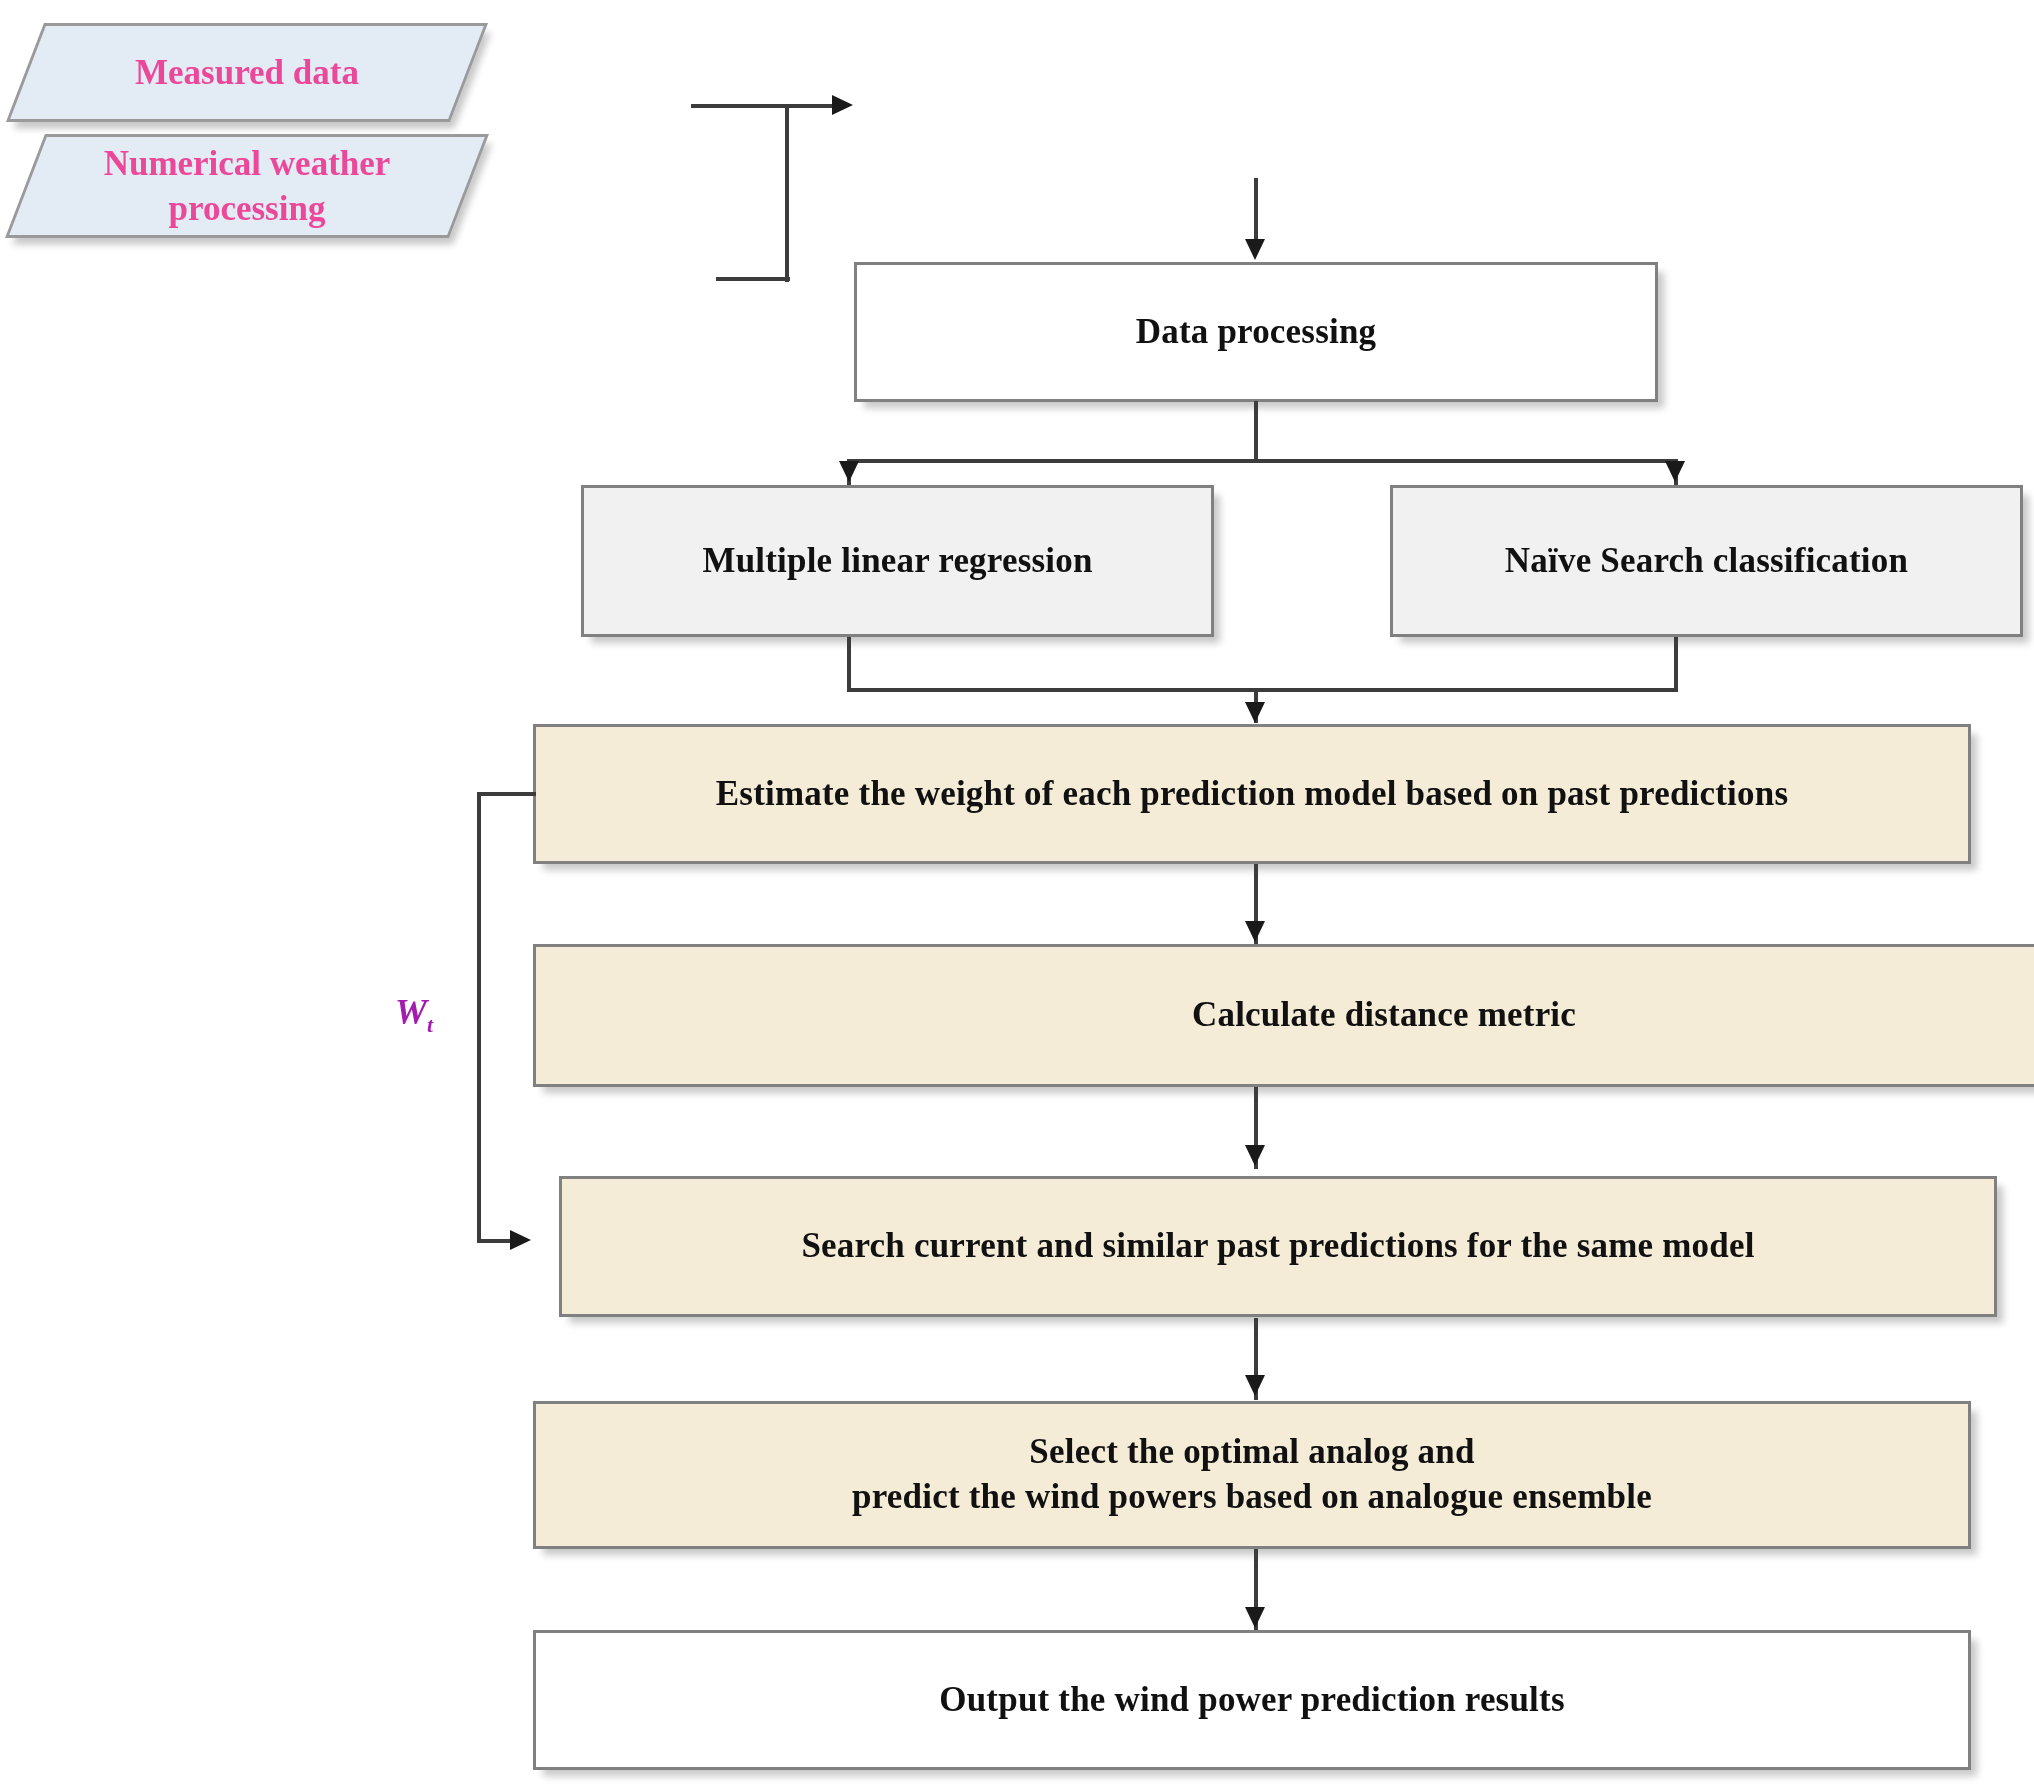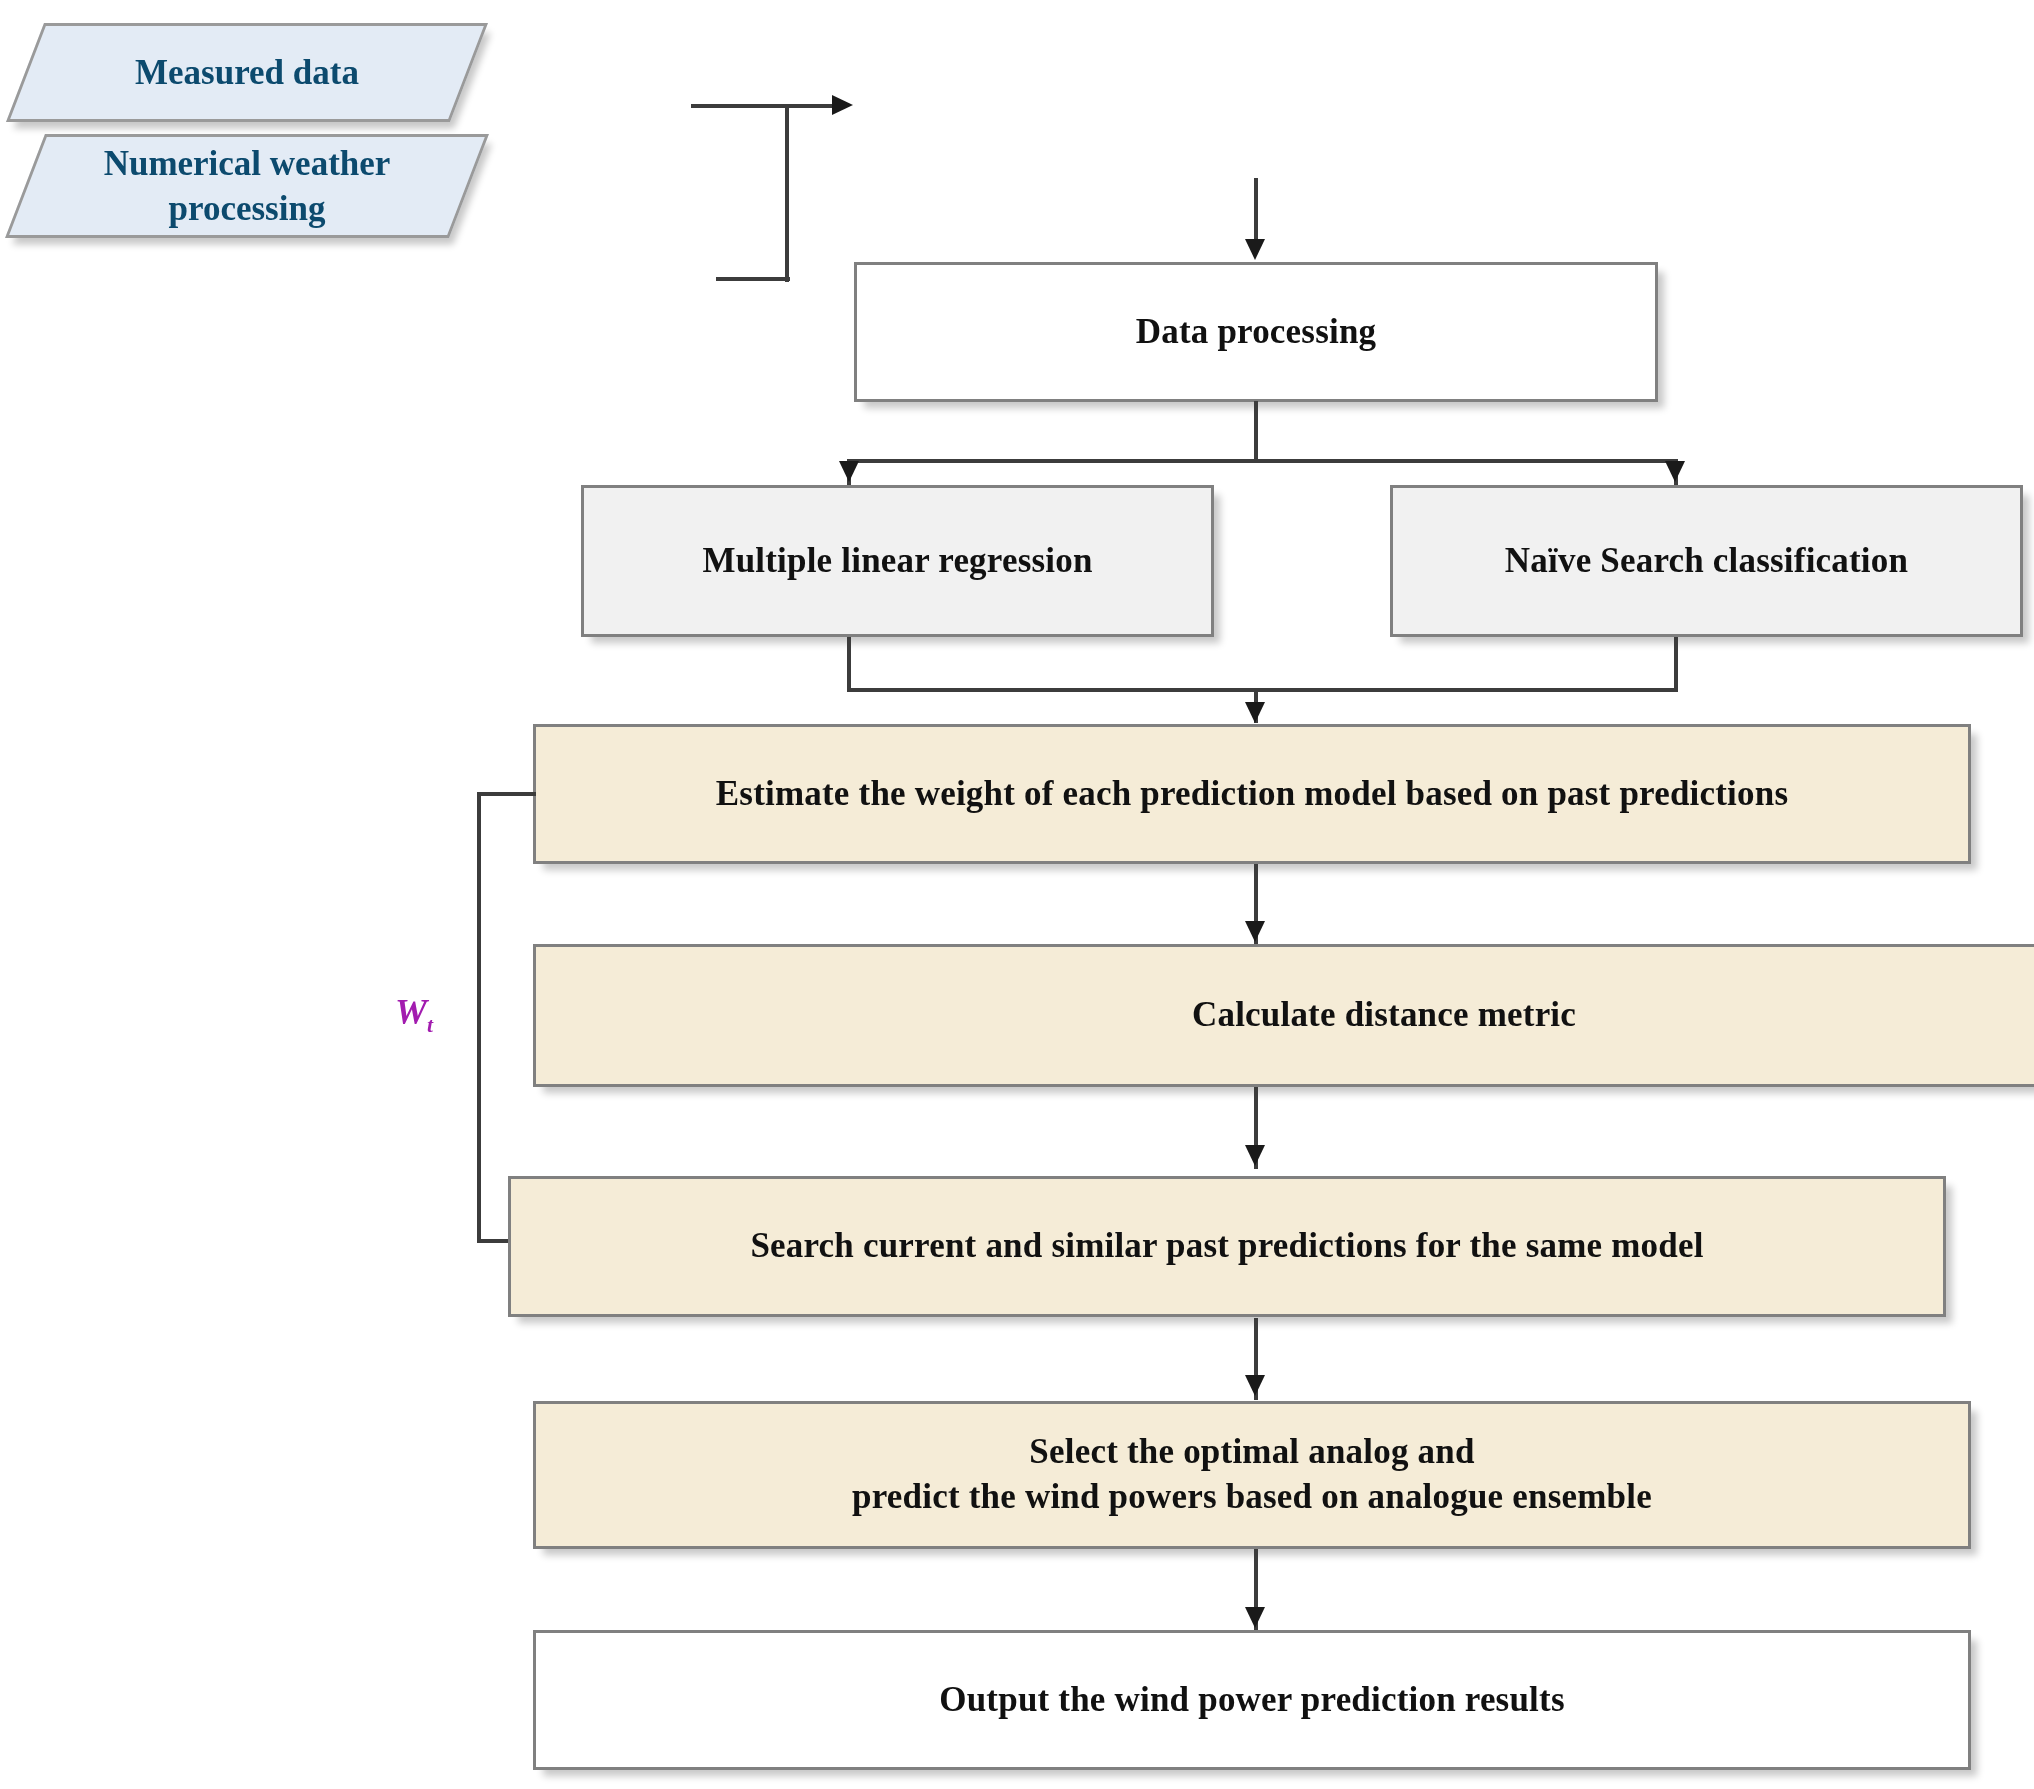--- a/index.html
+++ b/index.html
@@ -53,21 +53,21 @@
     box-shadow: 8.2px 8.2px 7.4px -1.6px rgba(0,0,0,0.22);
   }
   .para-text {
     position: absolute;
     inset: 0;
     display: flex;
     align-items: center;
     justify-content: center;
     text-align: right;
     font-weight: bold;
-    color: #0c4a6e;
+    color: #ec4899;
     line-height: 1.3;
     z-index: 2;
   }
 
   
   .hline, .vline {
     position: absolute;
     background: #3c3c3c;
   }
   .hline { height: 4.1px; }
@@ -171,21 +171,21 @@
   <div class="arrow-down" style="left:1245px; top:1145px;"></div>
 
   <div class="hline" style="left:477px; top:792px; width:59px;"></div>
   <div class="vline" style="left:477px; top:792px; height:451px;"></div>
   <div class="hline" style="left:477px; top:1239px; width:36px;"></div>
   <div class="arrow-right" style="left:510px; top:1230px;"></div>
   <div class="wt-label" style="left:395px; top:991px; font-size:36px;">
     <span>W</span><sub>t</sub>
   </div>
 
-  <div class="node tan" style="left:508px; top:1176px; width:1438px; height:141px; font-size:35px;">
+  <div class="node tan" style="left:559px; top:1176px; width:1438px; height:141px; font-size:35px;">
     <span class="label">Search current and similar past predictions for the same model</span>
   </div>
 
   <div class="vline" style="left:1254px; top:1318px; height:82px;"></div>
   <div class="arrow-down" style="left:1245px; top:1375px;"></div>
 
   <div class="node tan" style="left:533px; top:1401px; width:1438px; height:148px; font-size:35px;">
     <span class="label" style="display:flex; flex-direction:column;">
       <span>Select the optimal analog and</span>
       <span>predict the wind powers based on analogue ensemble</span>

